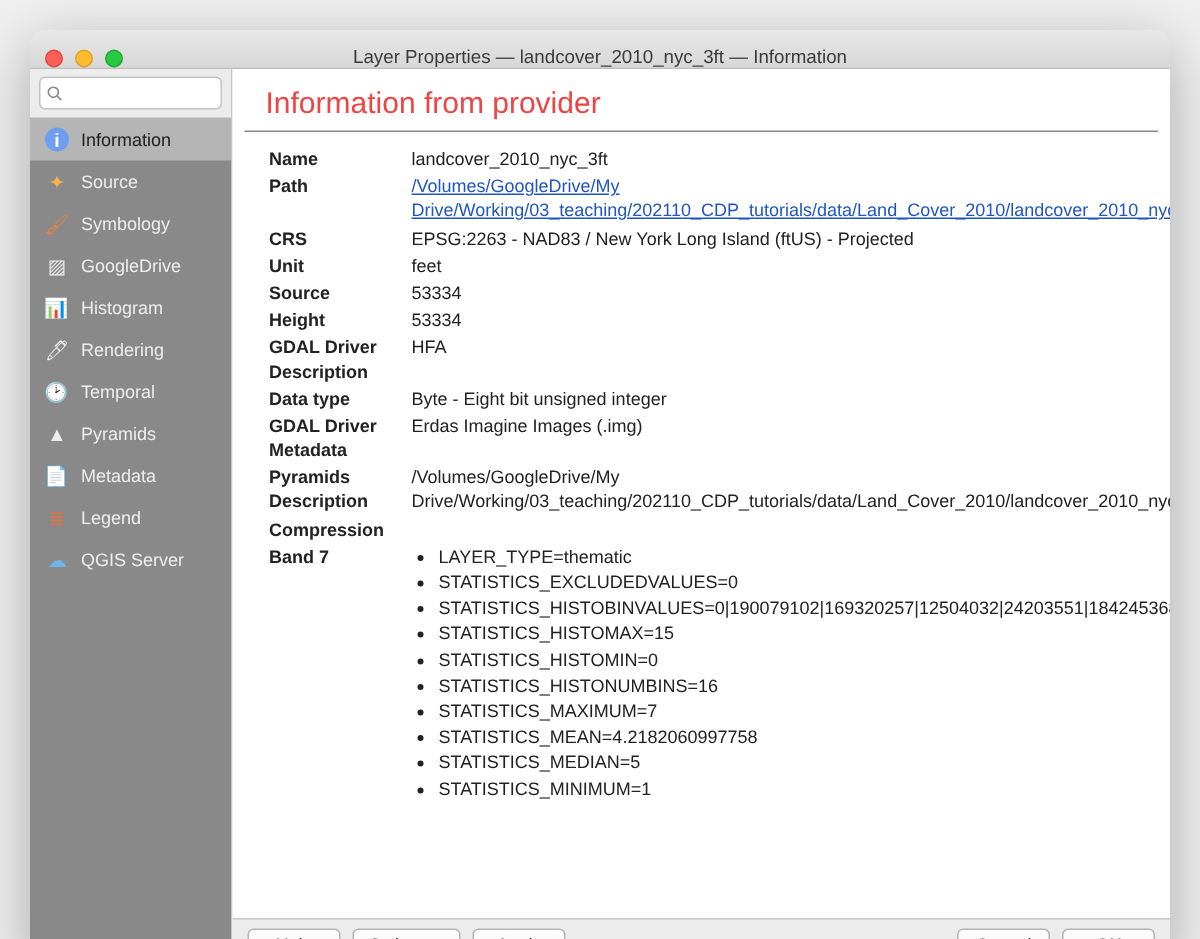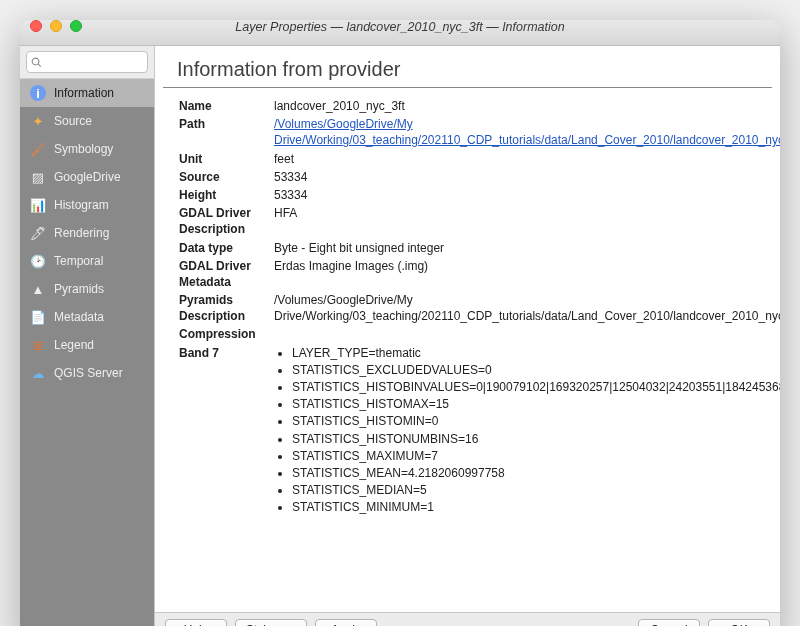--- a/index.html
+++ b/index.html
@@ -19,43 +19,42 @@
     box-shadow: 0 10px 40px rgba(0,0,0,0.3);
     display: flex;
     flex-direction: column;
     overflow: hidden;
   }
   .titlebar {
     height: 26px;
     background: linear-gradient(#e8e8e8,#d7d7d7);
     border-bottom: 1px solid #bfbfbf;
     display: flex;
-    align-items: flex-start;
+    align-items: flex-end;
     padding: 0 8px;
     position: relative;
-    font-style: italic;
   }
   .traffic { display: flex; gap: 8px; position: absolute; left: 10px; }
   .dot { width: 12px; height: 12px; border-radius: 50%; }
   .dot.red { background:#ff5f57; border:0.5px solid #e04640;}
   .dot.yellow { background:#febc2e; border:0.5px solid #dba124;}
   .dot.green { background:#28c840; border:0.5px solid #1faa33;}
   .title { flex:1; text-align:center; font-size:12.5px; color:#3a3a3a; font-weight:500;}
   .body { flex:1; display:flex; overflow:hidden; }
   .left { width:135px; background:#ececec; display:flex; flex-direction:column; border-right:1px solid #c6c6c6;}
   .search { padding:5px 6px; border-bottom:1px solid #d0d0d0;}
   .search-box { display:flex; align-items:center; height:22px; background:#fff; border:1px solid #c2c2c2; border-radius:4px; padding:0 4px; gap:4px;}
   .search-box svg { width:13px; height:13px; fill:#888;}
   .search-box input { border:none; outline:none; font-size:12px; width:100%; background:transparent;}
   .sidebar { flex:1; background:#898989; color:#fff;}
   .side-item { display:flex; align-items:center; gap:8px; padding:6px 8px 6px 10px; font-size:12px; color:#ededed; cursor:pointer;}
   .side-item.active { background:#b5b5b5; color:#202020;}
   .side-item .ico { width:16px; height:16px; display:flex; align-items:center; justify-content:center; font-size:13px;}
   .right { flex:1; display:flex; flex-direction:column; background:#fff; overflow:hidden;}
-  .info-title { font-size:20px; color:#404040; font-weight:500; padding:12px 14px 6px 14px; border-bottom:1px solid #888; margin:0 8px;}
+  .info-title { font-size:20px; color:#ef4444; font-weight:500; padding:12px 14px 6px 14px; border-bottom:1px solid #888; margin:0 8px;}
   .info-body { flex:1; overflow-y:auto; padding:10px 16px 8px 24px; font-size:12px; color:#222;}
   .row { display:flex; margin-bottom:2px;}
   .label { width:95px; font-weight:600; flex-shrink:0; padding-right:6px; line-height:1.35;}
   .value { flex:1; line-height:1.35; overflow-wrap:break-word;}
   .value a { color:#2156c2; text-decoration:underline;}
   .value ul { list-style:disc; padding-left:18px;}
   .value ul li { margin-bottom:1px;}
   .footer { height:34px; background:#ececec; border-top:1px solid #c6c6c6; display:flex; align-items:center; padding:0 10px; gap:8px;}
   .footer .spacer { flex:1; }
   .btn { height:22px; min-width:62px; background:linear-gradient(#fdfdfd,#f1f1f1); border:1px solid #b4b4b4; border-radius:4px; font-size:12px; color:#222; padding:0 10px; cursor:pointer;}
@@ -140,20 +139,24 @@
       <div class="info-body">
         <div class="row">
             <div class="label">Name</div>
             <div class="value">landcover_2010_nyc_3ft</div>
           </div>
         <div class="row">
             <div class="label">Path</div>
             <div class="value"><a href="#">/Volumes/GoogleDrive/My Drive/Working/03_teaching/202110_CDP_tutorials/data/Land_Cover_2010/landcover_2010_nyc_3ft.img</a></div>
           </div>
         <div class="row">
+            <div class="label">CRS</div>
+            <div class="value">EPSG:2263 - NAD83 / New York Long Island (ftUS) - Projected</div>
+          </div>
+        <div class="row">
             <div class="label">Unit</div>
             <div class="value">feet</div>
           </div>
         <div class="row">
             <div class="label">Source</div>
             <div class="value">53334</div>
           </div>
         <div class="row">
             <div class="label">Height</div>
             <div class="value">53334</div>

